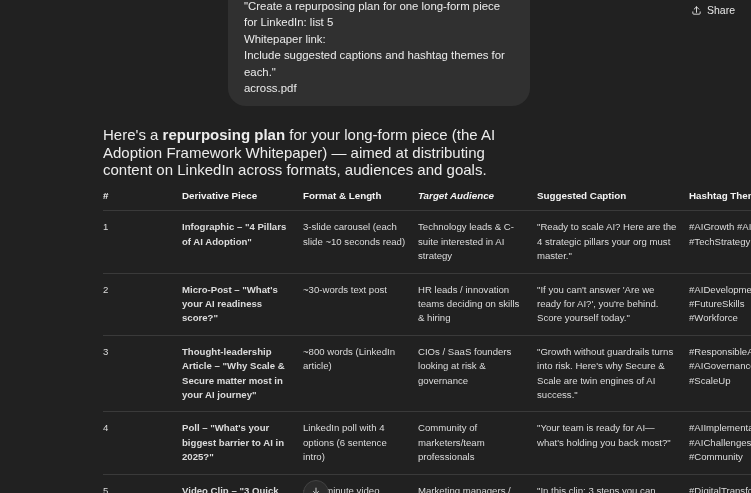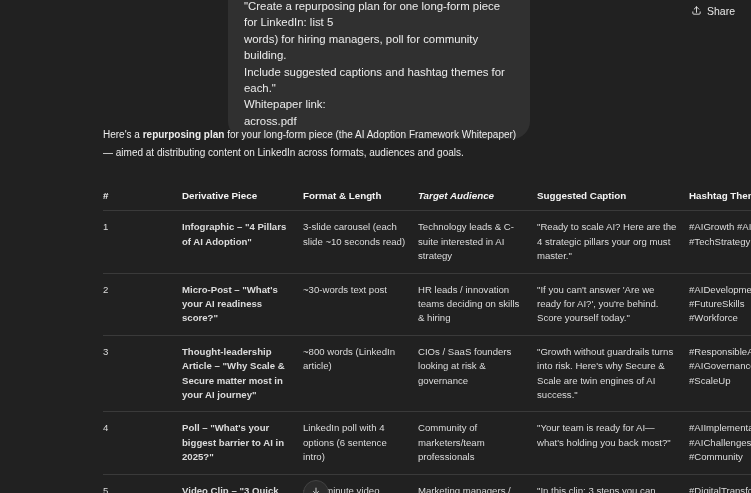--- a/index.html
+++ b/index.html
@@ -25,21 +25,21 @@
     width: 751px;
     height: 24px;
     z-index: 40;
     pointer-events: none;
   }
   .share-btn {
     position: absolute;
     right: 8px;
     top: 2px;
     display: flex;
-    align-items: flex-end;
+    align-items: flex-start;
     gap: 5px;
     padding: 3px 8px 3px 6px;
     border-radius: 14px;
     background: transparent;
     color: #e8e8e8;
     font-size: 10.5px;
     line-height: 1;
     pointer-events: auto;
     cursor: pointer;
     white-space: nowrap;
@@ -77,21 +77,21 @@
   }
 
   
   .answer {
     position: absolute;
     top: 126px;
     left: 103px;
     width: 640px;
   }
   .intro {
-    font-size: 10px;
+    font-size: 15px;
     line-height: 17.6px;
     color: #ececec;
     margin: 0;
     max-width: 422px;
   }
   .intro b { font-weight: bold; }
 
   
   .tbl-wrap {
     position: absolute;
@@ -168,23 +168,22 @@
         <path d="M4 15v3a2 2 0 0 0 2 2h12a2 2 0 0 0 2-2v-3"></path>
       </svg>
     </span>
     <span class="share-label">Share</span>
   </div>
 </div>
 
 <div class="user-bubble-wrap">
   <div class="user-bubble">
     <p class="pline clipped">"Create a repurposing plan for one long-form piece for LinkedIn: list 5</p>
-    <p class="pline">words) for hiring managers, poll for community building.</p>
+    <p class="pline">Whitepaper link:</p>
     <p class="pline">Include suggested captions and hashtag themes for each."</p>
-    <p class="pline">Whitepaper link:</p>
     <p class="pline">across.pdf</p>
   </div>
 </div>
 
 <div class="answer">
   <p class="intro"><span>Here's a </span><b>repurposing plan</b><span> for your long-form piece (the AI Adoption Framework Whitepaper) — aimed at distributing content on LinkedIn across formats, audiences and goals.</span></p>
 </div>
 
 <div class="tbl-wrap">
   <table class="repurpose">

